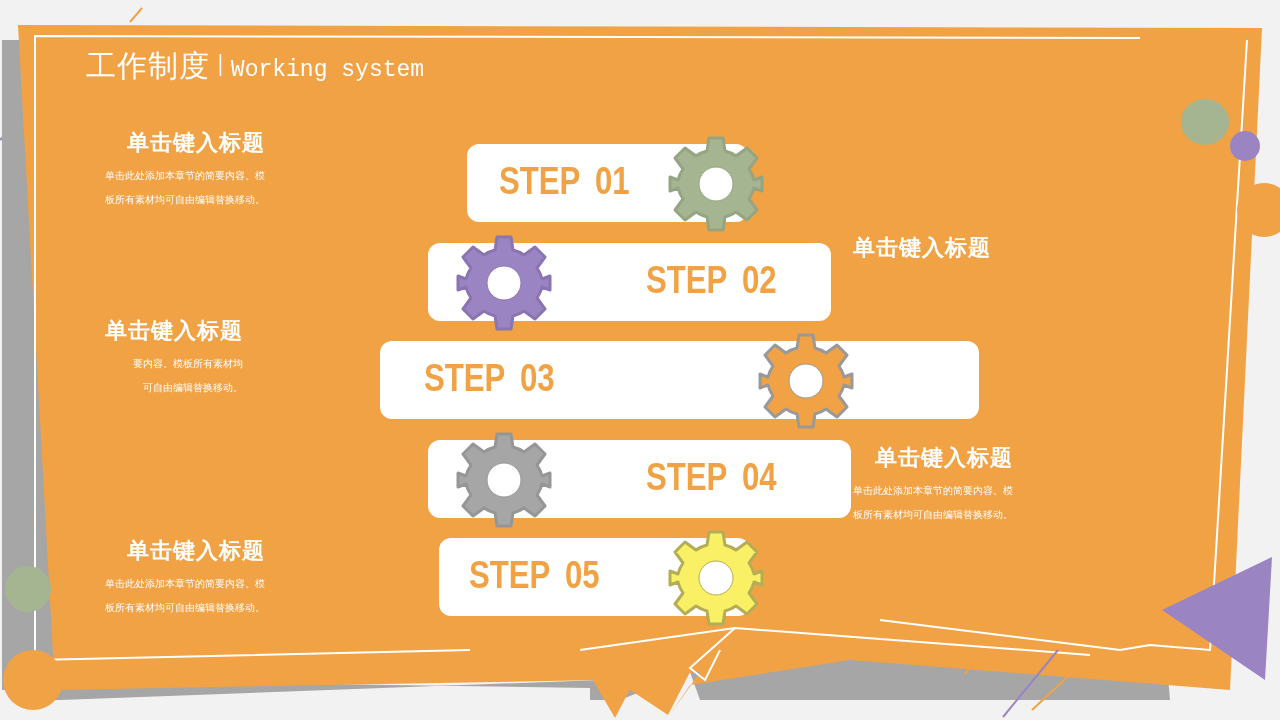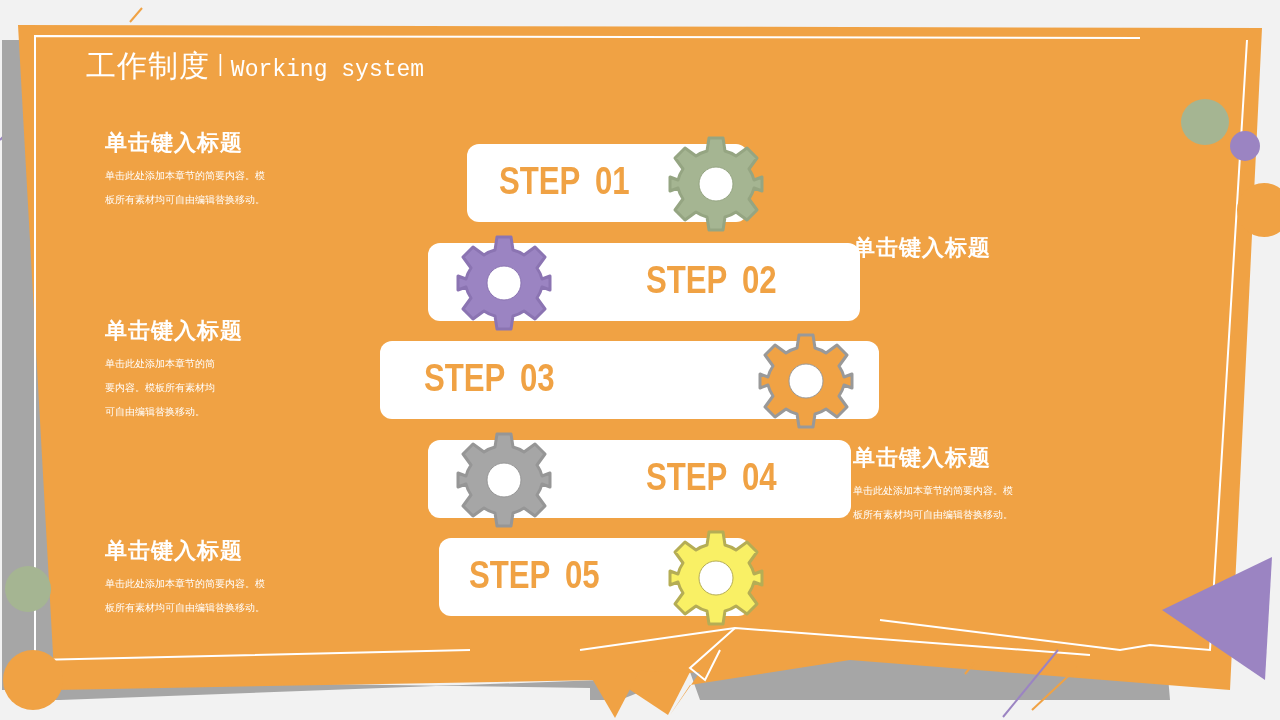--- a/index.html
+++ b/index.html
@@ -2,21 +2,21 @@
 <html><head>
 <meta charset="utf-8">
 <style>
   html,body{margin:0;padding:0;}
   body{width:1280px;height:720px;overflow:hidden;background:#f2f2f2;position:relative;font-family:"DejaVu Sans","Liberation Sans",sans-serif;}
   .layer{position:absolute;left:0;top:0;width:1280px;height:720px;}
   .title{position:absolute;left:86px;top:46px;color:#fff;white-space:nowrap;}
   .title .zh{font-size:30px;font-weight:300;letter-spacing:1px;}
   .title .sep{font-size:30px;font-weight:300;margin:0 6px;}
   .title .en{font-size:23px;font-weight:300;font-family:Liberation Mono, monospace;}
-  .block{position:absolute;color:#fff;}
+  .block{position:absolute;color:#fff;text-align:right;}
   .block h3{margin:0 0 6px 0;font-size:22px;font-weight:bold;letter-spacing:1px;}
   .block p{margin:0;font-size:10px;line-height:24px;}
   .step{position:absolute;background:#fff;border-radius:12px;height:78px;}
   .step .lbl{position:absolute;top:16px;font-family:"Liberation Sans",sans-serif;font-weight:bold;font-size:38px;color:#f0a244;letter-spacing:0px;transform:scaleX(0.82);transform-origin:left center;white-space:nowrap;word-spacing:8px;}
   .gear{position:absolute;width:96px;height:96px;}
 </style>
 </head>
 <body>
 
 <svg class="layer" viewBox="0 0 1280 720">
@@ -63,42 +63,41 @@
 <div class="block" style="left:105px;top:128px;">
   <h3>单击键入标题</h3>
   <p>单击此处添加本章节的简要内容。模</p>
   <p>板所有素材均可自由编辑替换移动。</p>
 </div>
 <div class="block" style="left:853px;top:233px;">
   <h3>单击键入标题</h3>
 </div>
 <div class="block" style="left:105px;top:316px;">
   <h3>单击键入标题</h3>
-  <p>单击此处添加本章节的简</p>
   <p>要内容。模板所有素材均</p>
   <p>可自由编辑替换移动。</p>
 </div>
 <div class="block" style="left:853px;top:443px;">
   <h3>单击键入标题</h3>
   <p>单击此处添加本章节的简要内容。模</p>
   <p>板所有素材均可自由编辑替换移动。</p>
 </div>
 <div class="block" style="left:105px;top:536px;">
   <h3>单击键入标题</h3>
   <p>单击此处添加本章节的简要内容。模</p>
   <p>板所有素材均可自由编辑替换移动。</p>
 </div>
 
 <div class="step" style="left:467px;top:144px;width:281px;">
   <span class="lbl" style="left:32px;">STEP 01</span>
 </div>
-<div class="step" style="left:428px;top:243px;width:403px;padding-left:29px;">
+<div class="step" style="left:428px;top:243px;width:403px;">
   <span class="lbl" style="left:218px;">STEP 02</span>
 </div>
-<div class="step" style="left:380px;top:341px;width:499px;">
+<div class="step" style="left:380px;top:341px;width:599px;">
   <span class="lbl" style="left:44px;">STEP 03</span>
 </div>
 <div class="step" style="left:428px;top:440px;width:423px;">
   <span class="lbl" style="left:218px;">STEP 04</span>
 </div>
 <div class="step" style="left:439px;top:538px;width:311px;">
   <span class="lbl" style="left:30px;">STEP 05</span>
 </div>
 
 <svg class="gear" style="left:668px;top:136px;" viewBox="-48 -48 96 96">

